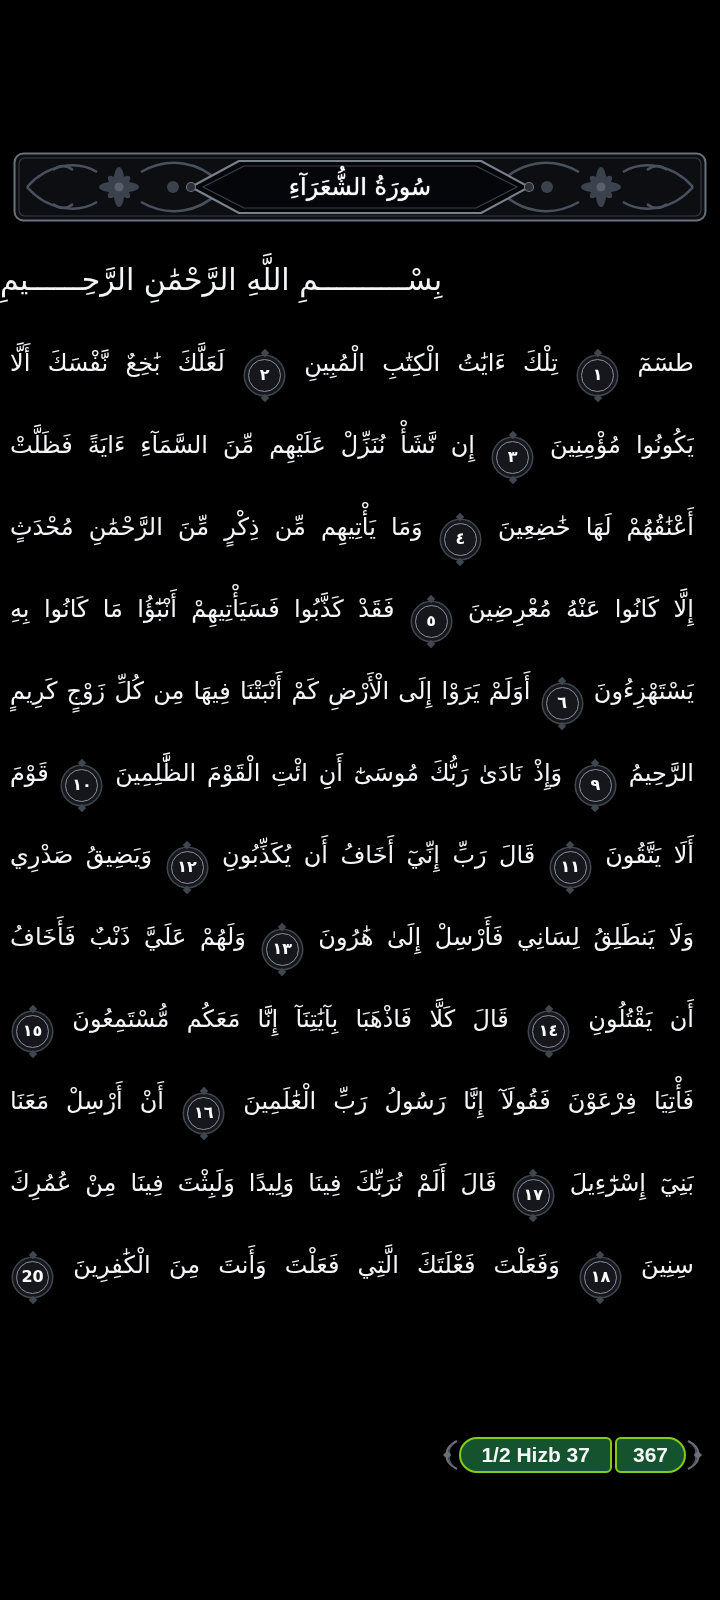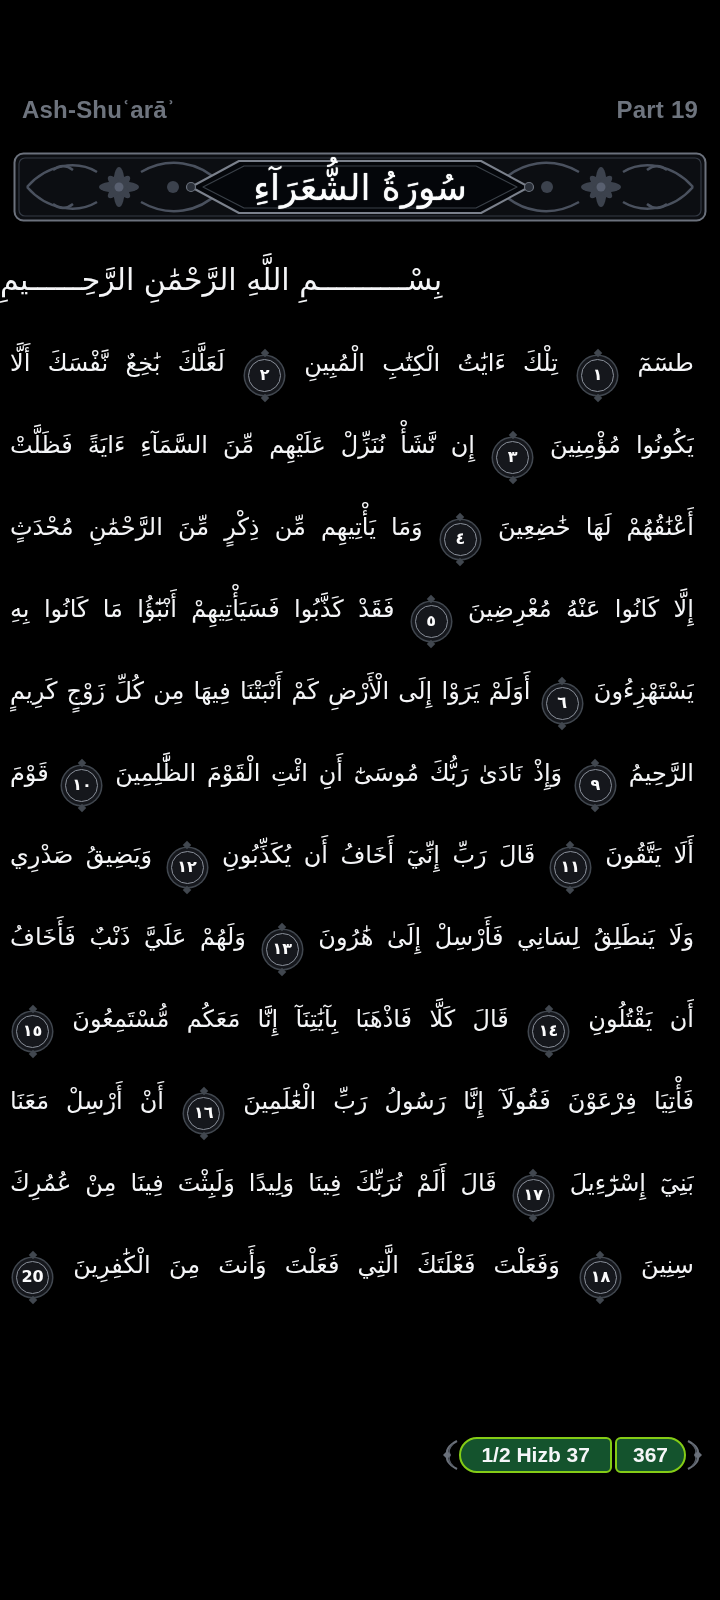--- a/index.html
+++ b/index.html
@@ -11,21 +11,21 @@
   .top-header{
     position:absolute;top:96px;left:22px;right:22px;
     display:flex;justify-content:space-between;align-items:center;
     color:#6e747e;font-weight:700;font-size:24px;letter-spacing:.2px;
   }
   
   .banner{position:absolute;top:152px;left:13px;right:13px;height:70px;}
   .banner svg{display:block;width:100%;height:100%;}
   .banner-title{
     position:absolute;inset:0;display:flex;align-items:center;justify-content:center;
-    color:#fbfcfd;font-family:"DejaVu Sans",sans-serif;font-size:36px;direction:rtl;
+    color:#fbfcfd;font-family:"DejaVu Sans",sans-serif;font-size:24px;direction:rtl;
     text-shadow:0 0 1px #fff;
   }
   
   .bismillah{
     position:absolute;top:244px;left:0;right:0;height:72px;line-height:72px;
     text-align:left;direction:rtl;color:#f4f5f7;
     font-family:"DejaVu Sans",sans-serif;font-size:30px;
   }
   
   .lines-wrap{position:absolute;top:322px;left:10px;right:26px;}
@@ -61,24 +61,20 @@
   }
   .pill-hizb{border-radius:19px 6px 6px 19px;padding:0 20px;margin-right:3px;}
   .pill-page{border-radius:6px 19px 19px 6px;padding:12px 16px;min-width:70px;}
   .footer-orn{display:flex;align-items:center;}
 </style>
 </head>
 <body>
 
 <div class="phone">
 
-  <div class="top-header">
-    <span>Ash-Shuʿarāʾ</span>
-    <span>Part 19</span>
-  </div>
 
   <div class="banner">
     <svg viewBox="0 0 694 70" preserveAspectRatio="none">
       <rect x="1.5" y="1.5" width="691" height="67" rx="9" fill="#0c0e12" stroke="#6b717c" stroke-width="2"></rect>
       <rect x="6" y="6" width="682" height="58" rx="6" fill="none" stroke="#343a44" stroke-width="1.2"></rect>
       <g stroke="#4a515e" stroke-width="2.5" fill="none">
         <path d="M14,35 C34,12 64,8 84,20"></path>
           <path d="M14,35 C34,58 64,62 84,50"></path>
         <path d="M128,20 C156,4 186,10 206,30"></path>
           <path d="M128,50 C156,66 186,60 206,40"></path>

